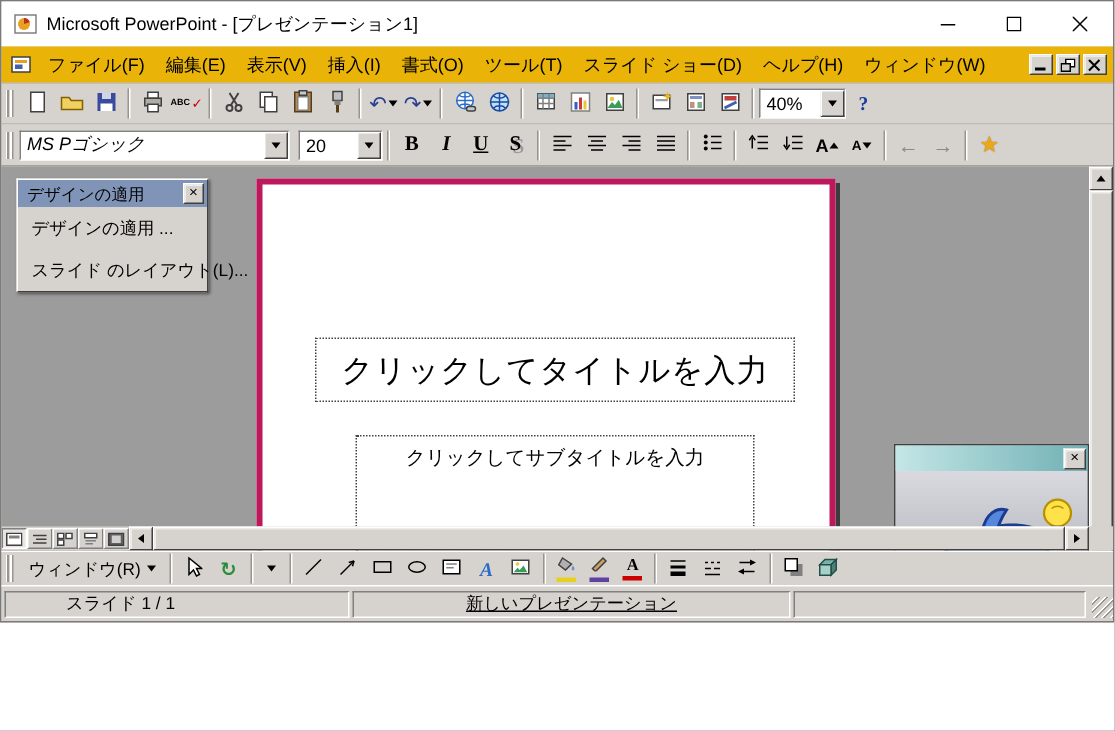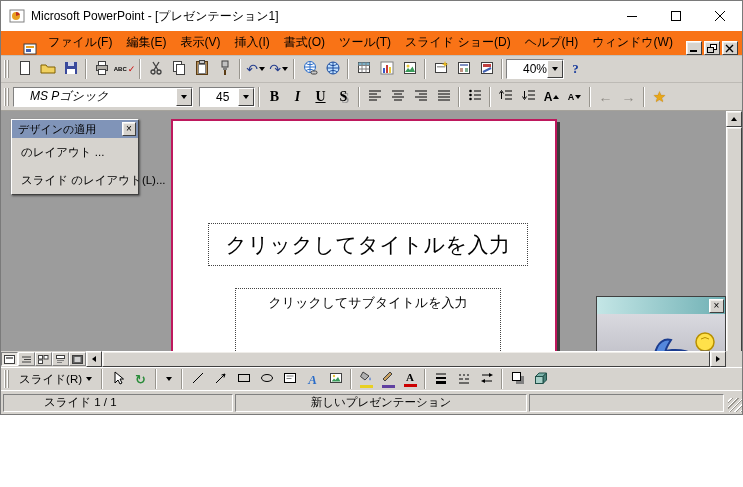--- a/index.html
+++ b/index.html
@@ -7,58 +7,58 @@
   body { font-family: "Liberation Sans", "DejaVu Sans", sans-serif; font-size: 12px; color:#000; }
   .window { width:743px; height:415px; background:#d6d3ce; border:1px solid #7a7a7a; display:flex; flex-direction:column; }
 
   
   .titlebar { height:30px; background:#ffffff; display:flex; align-items:center; flex:none; }
   .tb-icon { margin:0 6px 0 8px; display:flex; }
   .tb-title { font-size:12px; flex:1; white-space:nowrap; }
   .cap-btn { width:44px; height:30px; display:flex; align-items:center; justify-content:center; }
 
   
-  .menubar { height:25px; background:#f97316; display:flex; align-items:flex-end; flex:none; padding-left:18px; border-bottom:1px solid #c2bfba; }
+  .menubar { height:25px; background:#eab308; display:flex; align-items:center; flex:none; padding-left:2px; border-bottom:1px solid #c2bfba; }
   .child-icon { margin:0 4px; display:flex; }
   .menu-item { padding:4px 7px; white-space:nowrap; }
   .child-controls { margin-left:auto; display:flex; gap:2px; padding-right:4px; }
   .btn95 { background:#d6d3ce; border:1px solid; border-color:#ffffff #404040 #404040 #ffffff; box-shadow:inset 1px 1px 0 #efede9; display:flex; align-items:center; justify-content:center; }
   .child-controls .btn95 { width:16px; height:14px; }
 
   
   .toolbar { display:flex; align-items:center; background:#d6d3ce; flex:none; }
   .toolbar.standard { height:27px; border-bottom:1px solid #bdbab5; }
   .toolbar.formatting { height:28px; border-bottom:1px solid #a5a29b; }
   .handle { width:5px; height:18px; margin:0 4px 0 3px; flex:none;
     background:linear-gradient(90deg,#fff 0 1px,#98958e 1px 2px,#d6d3ce 2px 3px,#fff 3px 4px,#98958e 4px 5px); }
   .sep { width:2px; height:20px; margin:0 3px; border-left:1px solid #98958e; border-right:1px solid #ffffff; flex:none; }
   .tbtn { min-width:23px; height:22px; display:flex; align-items:center; justify-content:center; flex:none; gap:1px; }
   .tri-down { width:0; height:0; border-left:3px solid transparent; border-right:3px solid transparent; border-top:4px solid #000; }
   .tri-up { width:0; height:0; border-left:3px solid transparent; border-right:3px solid transparent; border-bottom:4px solid #000; }
   .tri-left { width:0; height:0; border-top:3px solid transparent; border-bottom:3px solid transparent; border-right:4px solid #000; }
   .tri-right { width:0; height:0; border-top:3px solid transparent; border-bottom:3px solid transparent; border-left:4px solid #000; }
-  .combo { background:#fff; border:1px solid; border-color:#808080 #ffffff #ffffff #808080; height:20px; display:flex; align-items:center; padding-left:16px; flex:none; }
+  .combo { background:#fff; border:1px solid; border-color:#808080 #ffffff #ffffff #808080; height:20px; display:flex; align-items:center; padding-left:4px; flex:none; }
   .combo .arrowbtn { margin-left:auto; width:16px; height:18px; background:#d6d3ce; border:1px solid; border-color:#fff #404040 #404040 #fff; display:flex; align-items:center; justify-content:center; }
   .glyph-blue { color:#27408f; font-size:14px; line-height:1; }
   .fmt-letter { font-family:"Liberation Serif","DejaVu Serif",serif; font-size:14px; font-weight:bold; line-height:1; }
   .shadowed { text-shadow:2px 2px 0 #9a9a9a; }
   .gray-arrow { color:#8d8a84; font-size:14px; font-weight:bold; }
   .star { color:#e8a818; font-size:15px; line-height:1; text-shadow:0 0 1px #a05a00; }
 
   
   .workspace { flex:1; background:#9c9c9c; position:relative; overflow:hidden; }
 
   .palette { position:absolute; left:10px; top:8px; width:128px; background:#d6d3ce;
     border:1px solid; border-color:#ffffff #404040 #404040 #ffffff; box-shadow:1px 1px 2px rgba(0,0,0,.5); }
   .palette-title { height:18px; background:#8094b8; display:flex; align-items:center; padding:0 2px 0 6px; font-size:11px; }
   .palette-close { width:14px; height:14px; margin-left:auto; font-size:10px; line-height:1; }
   .palette-item { font-size:11.5px; padding:7px 9px 6px 9px; white-space:nowrap; }
 
   .slide { position:absolute; left:170px; top:8px; width:386px; height:293px; background:#ffffff;
-    border:2px solid #be185d; box-shadow:3px 3px 0 0 #3c3c3c; }
+    border:4px solid #be185d; box-shadow:3px 3px 0 0 #3c3c3c; }
   .ph { position:absolute; border:1px dotted #444; }
   .ph-title { left:35px; top:102px; width:320px; height:43px; display:flex; align-items:center; justify-content:center; font-size:21px; letter-spacing:.5px; }
   .ph-sub { left:62px; top:167px; width:266px; height:77px; display:flex; justify-content:center; align-items:flex-start; padding-top:5px; font-size:13px; }
 
   .assistant { position:absolute; left:595px; top:185px; width:130px; height:130px; border:1px solid #404040; background:#d6d3ce; }
   .assistant-titlebar { height:17px; background:linear-gradient(90deg,#c4e6e6,#6fb0b4); display:flex; align-items:center; justify-content:flex-end; padding-right:1px; }
   .assistant-close { width:15px; height:14px; font-size:10px; line-height:1; }
   .assistant-body { width:128px; height:111px; display:block; }
 
   
@@ -77,21 +77,21 @@
   .dbtn { min-width:22px; height:20px; display:flex; align-items:flex-end; justify-content:center; flex-direction:column; align-items:center; flex:none; }
   .swatch { width:13px; height:3px; margin-top:1px; }
   .wordart-a { font-family:"Liberation Serif","DejaVu Serif",serif; font-weight:bold; font-style:italic; font-size:13px; color:#2a6cc8; line-height:1; }
   .fontcolor-a { font-family:"Liberation Serif","DejaVu Serif",serif; font-weight:bold; font-size:11px; line-height:1; }
   .rotate-glyph { color:#2a8c3a; font-size:13px; font-weight:bold; line-height:1; }
 
   
   .statusbar { height:24px; background:#d6d3ce; border-top:1px solid #ffffff; display:flex; align-items:center; gap:2px; padding:2px 0 2px 2px; flex:none; font-size:11.5px; }
   .status-panel { height:18px; border:1px solid; border-color:#808080 #ffffff #ffffff #808080; display:flex; align-items:center; }
   .sp1 { width:230px; padding-left:40px; }
-  .sp2 { width:292px; justify-content:center; }
+  .sp2 { width:292px; justify-content:center;text-decoration:underline; }
   .sp3 { flex:1; }
   .sizegrip { width:14px; height:14px; margin-left:2px; align-self:flex-end;
     background:repeating-linear-gradient(135deg, transparent 0 2px, #fff 2px 3px, #98958e 3px 4px); }
 </style>
 </head>
 <body>
 
 <div class="window">
 
   <div class="titlebar">
@@ -300,21 +300,21 @@
   <div class="toolbar formatting">
     <span class="handle"></span>
     <span class="combo" style="width:180px;font-style:italic;">
       <span>MS Pゴシック</span>
       <span class="arrowbtn">
           <span class="tri-down"></span>
         </span>
     </span>
     <span style="width:6px;"></span>
     <span class="combo" style="width:56px;">
-      <span>45</span>
+      <span>20</span>
       <span class="arrowbtn">
           <span class="tri-down"></span>
         </span>
     </span>
     <span class="sep"></span>
     <span class="tbtn">
         <span class="fmt-letter">B</span>
       </span>
     <span class="tbtn">
         <span class="fmt-letter" style="font-style:italic;">I</span>
@@ -391,21 +391,21 @@
       </span>
   </div>
 
   <div class="workspace">
 
     <div class="palette">
       <div class="palette-title">
         <span>デザインの適用</span>
         <span class="btn95 palette-close">×</span>
       </div>
-      <div class="palette-item">のレイアウト ...</div>
+      <div class="palette-item">デザインの適用 ...</div>
       <div class="palette-item">スライド のレイアウト(L)...</div>
     </div>
 
     <div class="slide">
       <div class="ph ph-title">クリックしてタイトルを入力</div>
       <div class="ph ph-sub">クリックしてサブタイトルを入力</div>
     </div>
 
     <div class="assistant">
       <div class="assistant-titlebar">
@@ -489,21 +489,21 @@
       <span class="btn95 scroll-btn">
           <span class="tri-right"></span>
         </span>
       <span class="corner"></span>
     </div>
   </div>
 
   <div class="toolbar drawing">
     <span class="handle"></span>
     <span class="dtext-btn">
-      <span>スライド(R)</span>
+      <span>ウィンドウ(R)</span>
         <span class="tri-down"></span>
     </span>
     <span class="sep"></span>
     <span class="tbtn">
         <span><svg width="12" height="14">
             <path d="M3,1 L3,12 L6,9 L8,13 L10,12 L8,8 L11.5,8 Z" fill="#fff" stroke="#000"></path>
           </svg></span>
       </span>
     <span class="tbtn">
         <span class="rotate-glyph">↻</span>

